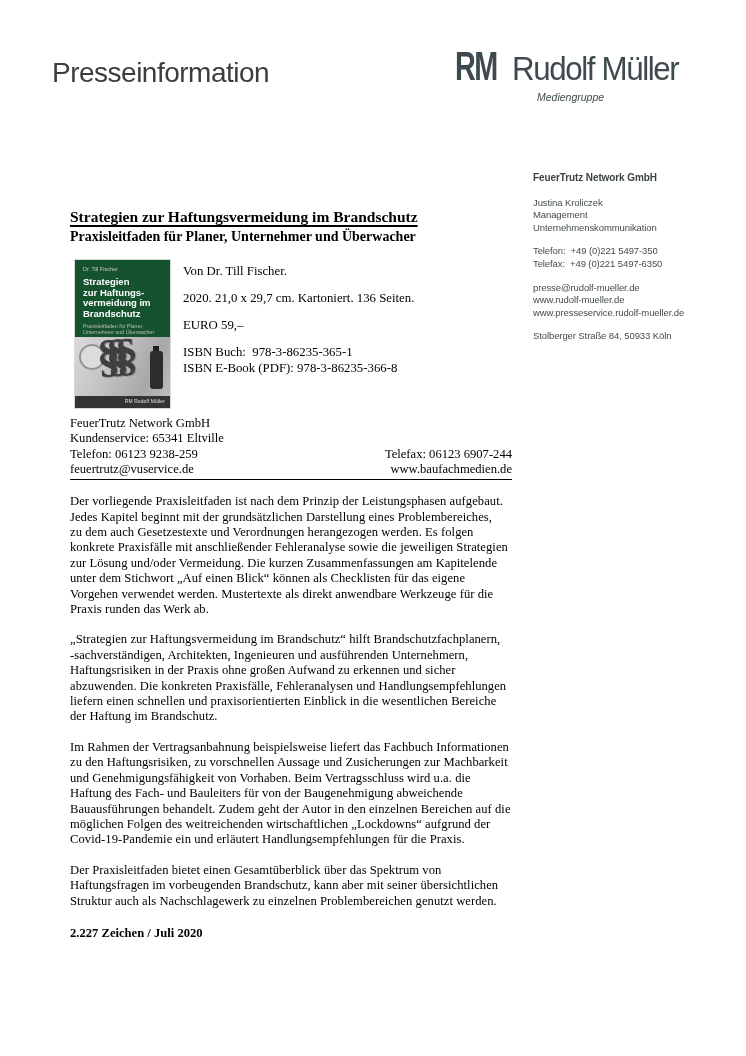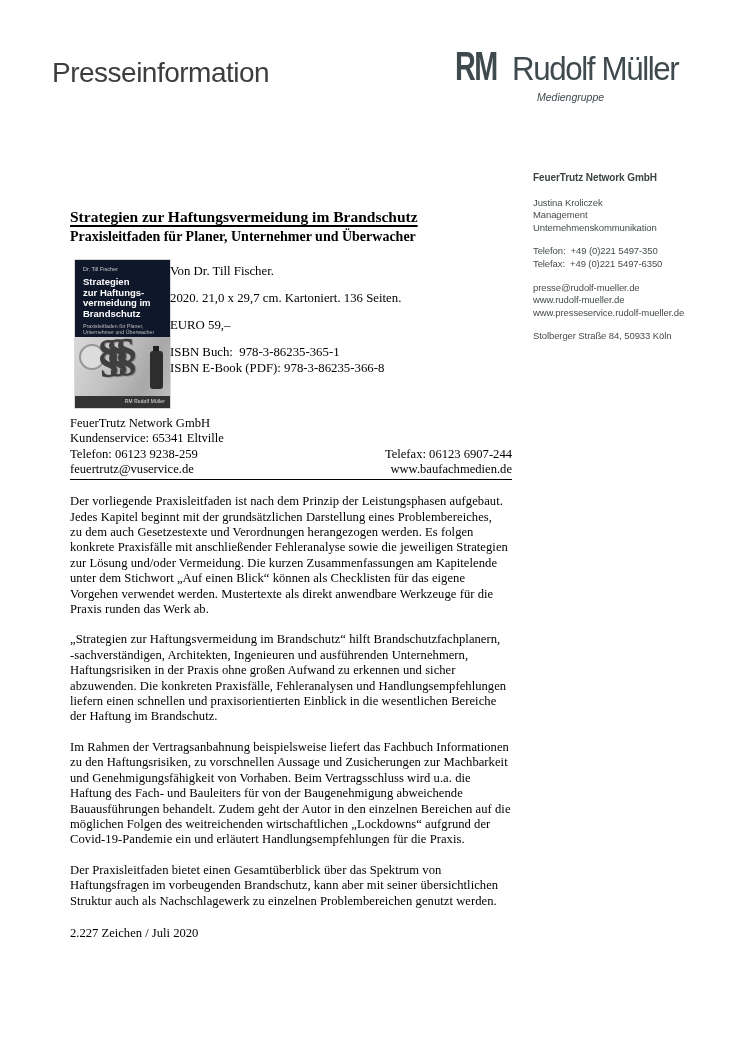--- a/index.html
+++ b/index.html
@@ -64,21 +64,21 @@
   .release-subtitle { font-weight: 700; font-size: 14px; line-height: 17px; margin-top: 2px; }
 
   
   .book-row { display: flex; margin-top: 15px; height: 148px; }
   .cover {
     width: 95px; height: 148px; margin-left: 5px; flex: 0 0 auto;
     display: flex; flex-direction: column;
     box-shadow: 0 0 0 1px #d9d9d9;
     font-family: "Liberation Sans", sans-serif;
   }
-  .cover-top { height: 74px; background: #0f172a; padding: 6px 8px 0; overflow: hidden; }
+  .cover-top { height: 74px; background: #14532d; padding: 6px 8px 0; overflow: hidden; }
   .cover-author { font-size: 5.5px; color: #c9c9c9; margin-bottom: 5px; }
   .cover-title { font-size: 9.5px; font-weight: 700; line-height: 10.5px; color: #fff; white-space: pre-line; }
   .cover-subtitle { font-size: 5.3px; line-height: 6.4px; color: #bdbdbd; margin-top: 4px; white-space: pre-line; }
   .cover-photo {
     position: relative; height: 61px; overflow: hidden;
     background: linear-gradient(115deg,#d9d9d9 0%,#c3c3c3 40%,#a8a8a8 75%,#bdbdbd 100%);
   }
   .cover-paragraphs {
     position: absolute; left: 22px; top: -8px;
     font-family: "Liberation Serif", serif;
@@ -96,40 +96,40 @@
   }
   .cover-ext::before {
     content:""; position:absolute; top:-5px; left:3px; width:6px; height:5px; background:#1f1f1f;
   }
   .cover-bottom {
     height: 13px; background: #333333; display: flex; align-items: center; justify-content: flex-end;
     padding: 0 5px;
   }
   .cover-publisher { font-size: 4.8px; color: #e6e6e6; letter-spacing: 0.2px; }
 
-  .book-info { padding-top: 3px; font-size: 12.8px; line-height: 16px; }
+  .book-info { margin-left: 13px; padding-top: 3px; font-size: 12.8px; line-height: 16px; }
   .book-info .line { margin-bottom: 11px; }
   .book-info .isbn-block { white-space: pre-line; }
 
   
   .distributor {
     width: 442px; margin-top: 8px;
     font-size: 12.6px; line-height: 15.3px;
     border-bottom: 1.5px solid #000; padding-bottom: 2px;
   }
   .distributor .row { display: flex; justify-content: space-between; }
 
   
   .body-text { margin-top: 14px; }
   .body-paragraph {
     white-space: pre-line;
     font-size: 12.6px; line-height: 15.4px; letter-spacing: 0.05px;
     margin: 0 0 15px 0;
   }
-  .footer-note { font-size: 12.6px; margin-top: 17px; }
+  .footer-note { font-size: 12.6px; margin-top: 17px; font-weight: bold; }
 </style>
 </head>
 <body>
 
 <div class="page">
 
   <div class="doc-type">Presseinformation</div>
 
   <div class="logo">
     <div class="logo-monogram">RM</div>

